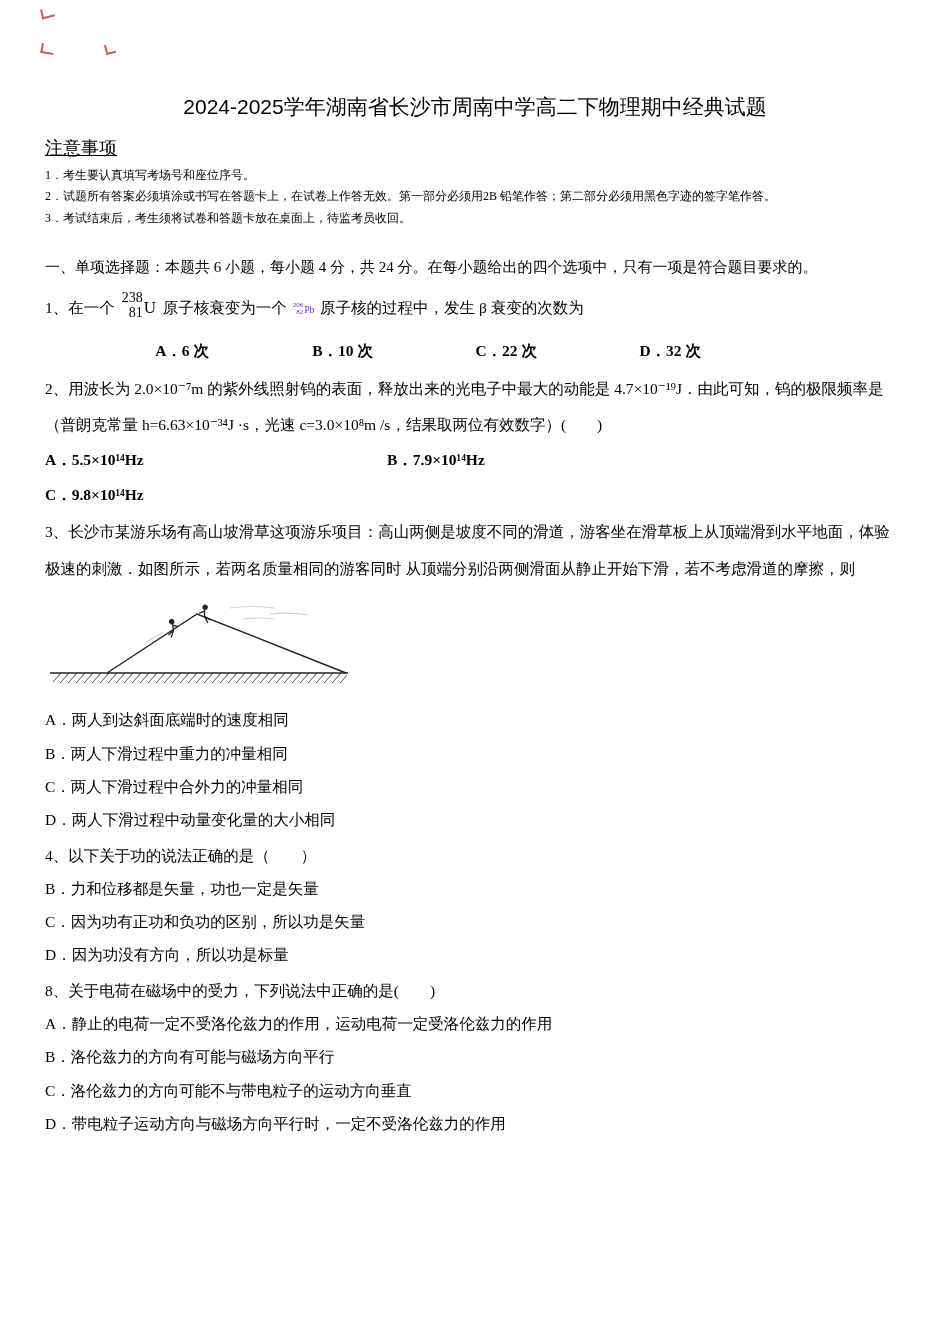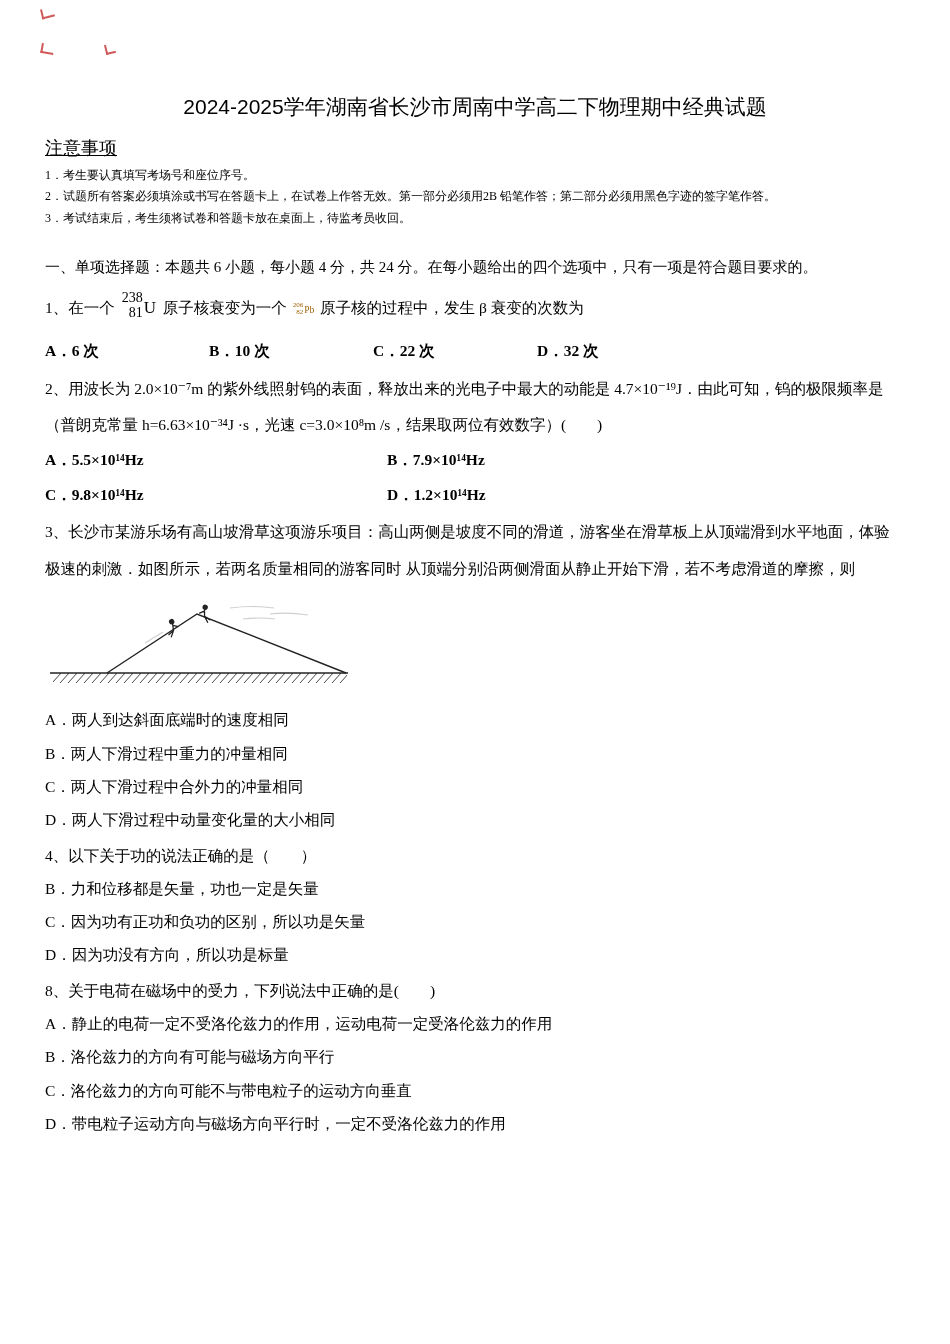--- a/index.html
+++ b/index.html
@@ -19,39 +19,39 @@
     text-align:center;
     font-family:"Liberation Sans","DejaVu Sans",sans-serif;
     font-size:21px; font-weight:400;
     margin:0 0 12px 0; line-height:1.4;
   }
   .notice-heading { font-size:18px; line-height:1.75;text-decoration:underline; }
   .notice-item { font-size:12px; line-height:1.78; }
   .section-heading { margin-top:24px; font-size:15px; line-height:1.9; }
   .stem { line-height:2.2; }
   .q1-stem { margin-top:8px; }
-  .q1-options { display:flex; margin-top:8px; font-weight:700; line-height:2.1; }
+  .q1-options { display:flex; margin-top:8px; font-weight:700; line-height:2.1;text-align:right; }
   .q1-options .opt { width:164px; }
   .q2-stem { margin-top:4px; line-height:2.3; }
   .q2-stem .b { font-weight:400; }
   .q2-options { display:grid; grid-template-columns:342px 342px; font-weight:700; line-height:2.25; }
   .q3-stem { margin-top:2px; line-height:2.35; }
   .figure-wrap { margin:14px 0 16px 0; width:308px; height:86px; }
   .opt-line { line-height:2.15; }
   .q-stem-line { line-height:2.15; margin-top:2px; }
 
   
   .nuclide { display:inline-block; white-space:nowrap; margin:0 3px; }
   .nuclide .stack {
     display:inline-block; vertical-align:-4px; text-align:right;
     font-size:14px; line-height:1.12; margin-right:1px;
   }
   .nuclide .stack span { display:block; }
   .nuclide .nsym { font-size:17px; }
-  .nuclide.small { color:#a16207; margin:0 2px; }
+  .nuclide.small { color:#6d28d9; margin:0 2px; }
   .nuclide.small .stack { font-size:7px; vertical-align:-1px; line-height:1.1; }
   .nuclide.small .nsym { font-size:9.5px; }
 
   
   .artifact {
     position:absolute; width:11px; height:8px;
     border-left:2px solid #c53030; border-bottom:2px solid #c53030;
     opacity:.8; transform:rotate(-14deg);
   }
   .artifact.a1 { left:41px; top:8px; }
@@ -90,21 +90,20 @@
     <span class="opt">B．10 次</span>
     <span class="opt">C．22 次</span>
     <span class="opt">D．32 次</span>
   </div>
 
   <div class="stem q2-stem"><span>2、用波长为 </span><span class="b">2.0×10⁻⁷m</span><span> 的紫外线照射钨的表面，释放出来的光电子中最大的动能是 </span><span class="b">4.7×10⁻¹⁹J</span><span>．由此可知，钨的极限频率是（普朗克常量 </span><span class="b">h=6.63×10⁻³⁴J ·s</span><span>，光速 </span><span class="b">c=3.0×10⁸m /s</span><span>，结果取两位有效数字）(　　)</span></div>
   <div class="q2-options">
     <span>A．5.5×10¹⁴Hz</span>
     <span>B．7.9×10¹⁴Hz</span>
     <span>C．9.8×10¹⁴Hz</span>
-    <span>D．1.2×10¹⁴Hz</span>
   </div>
 
   <div class="stem q3-stem">3、长沙市某游乐场有高山坡滑草这项游乐项目：高山两侧是坡度不同的滑道，游客坐在滑草板上从顶端滑到水平地面，体验极速的刺激．如图所示，若两名质量相同的游客同时 从顶端分别沿两侧滑面从静止开始下滑，若不考虑滑道的摩擦，则</div>
 
   <div class="figure-wrap">
     <svg width="308" height="86" viewBox="0 0 308 86" xmlns="http://www.w3.org/2000/svg">
       <defs>
         <pattern id="hatch" width="8" height="9" patternUnits="userSpaceOnUse">
           <line x1="8" y1="0" x2="0" y2="9" stroke="#444" stroke-width="1"></line>
         </pattern>

